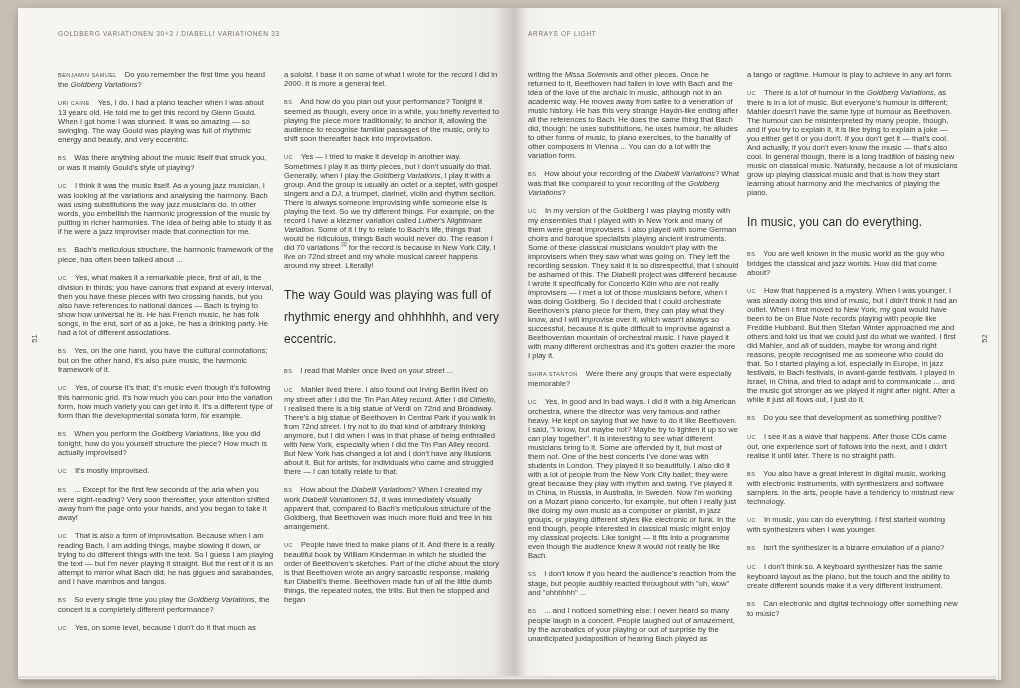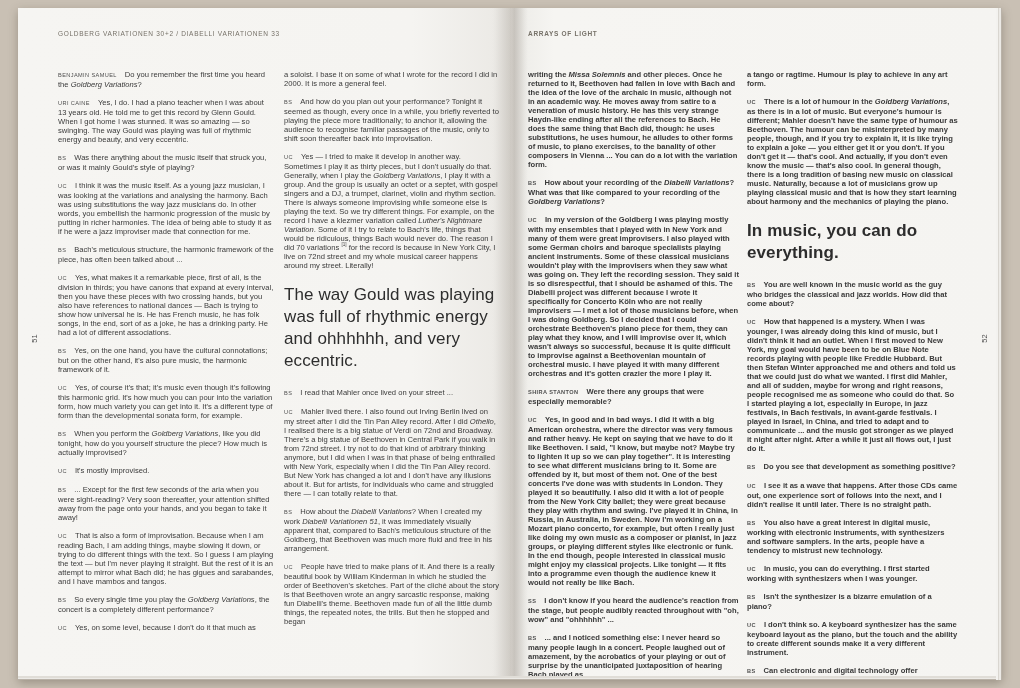--- a/index.html
+++ b/index.html
@@ -18,41 +18,41 @@
     width:492px;height:672px;position:relative;overflow:hidden;
   }
   .page.left{
     background:linear-gradient(to right,#f6f5f2 0%,#f5f4f1 80%,#eceae6 97%,#dfdcd6 100%);
   }
   .page.right{
     background:linear-gradient(to right,#ddd9d3 0%,#efeeea 3%,#f6f5f2 9%,#f5f4f1 100%);
   }
   .content{position:absolute;top:22px;bottom:0;}
   .page.left .content{left:40px;right:10px;}
-  .page.right .content{left:18px;right:44px;font-weight:bold;}
+  .page.right .content{left:18px;right:44px;}
   .running-head{
     font-size:6.5px;letter-spacing:0.7px;color:#767168;
     text-transform:uppercase;margin-bottom:33px;white-space:nowrap;
   }
   .cols{display:flex;}
   .page.left .cols{gap:10px;}
   .page.right .cols{gap:8px;}
   .col{
     flex:1;min-width:0;
     font-size:7.6px;line-height:9px;color:#3a3a3a;text-align:left;
   }
   .para{margin:0 0 9px 0;}
   .speaker{
     font-size:5.6px;letter-spacing:0.4px;color:#4f4f4f;
     margin-right:8px;text-transform:uppercase;
   }
   .para i{font-style:italic;}
   .para sup{font-size:4.6px;line-height:0;}
   .pullquote{
-    font-size:17px;line-height:22px;color:#2d2d2d;
+    font-size:12px;line-height:22px;color:#2d2d2d;
     margin:14px 0 16px 0;letter-spacing:0.1px;
   }
   .pagenum{
     position:absolute;top:326px;font-size:7.5px;color:#4c4c4c;
     transform:rotate(-90deg);
   }
   .pagenum.pn-left{left:12px;}
   .pagenum.pn-right{right:14px;}
   .edge-right{
     position:absolute;right:0;top:0;bottom:0;width:6px;

